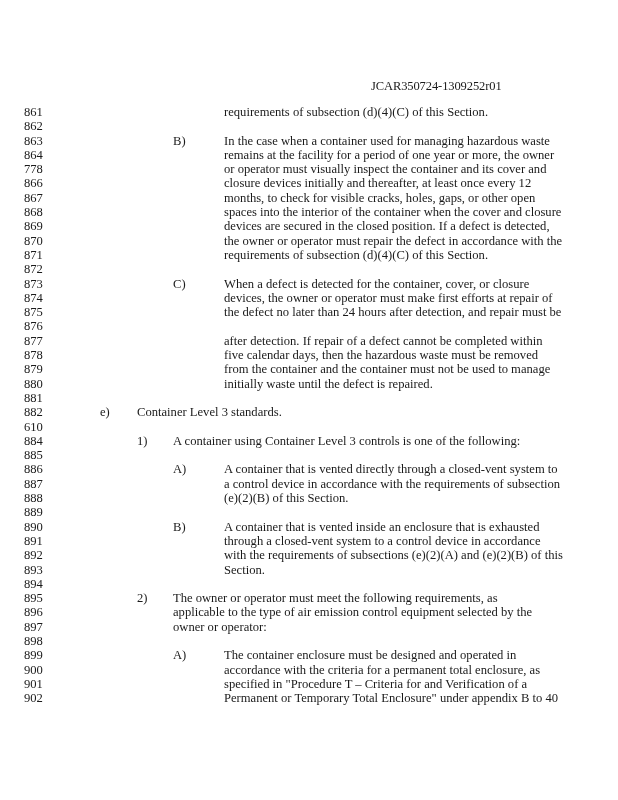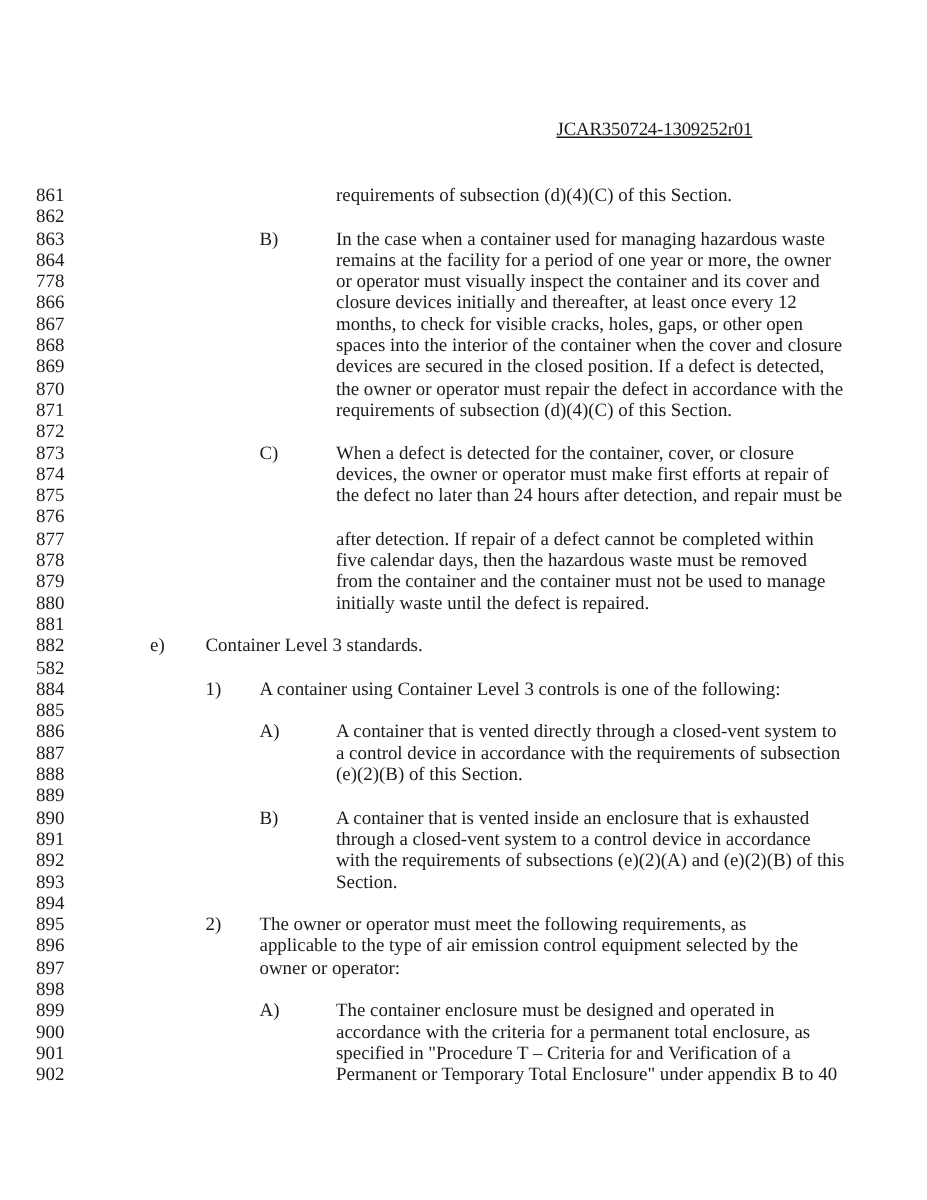--- a/index.html
+++ b/index.html
@@ -3,24 +3,24 @@
   <meta charset="utf-8">
   <style>
     html, body { margin: 0; padding: 0; background: #ffffff; }
     body {
       width: 618px; height: 800px; position: relative; overflow: hidden;
       font-family: "Liberation Serif", "DejaVu Serif", serif;
       color: #1a1a1a;
     }
     .header {
       position: absolute; left: 371px; top: 79px;
-      font-size: 12.5px; letter-spacing: -0.1px; text-decoration: underline;
+      font-size: 12.5px; letter-spacing: -0.1px;
     }
     .lines {
-      position: absolute; left: 0; top: 105px; width: 618px; margin-top: 18px;
+      position: absolute; left: 0; top: 105px; width: 618px;
     }
     .row {
       position: relative; height: 14.3px; line-height: 14.3px;
       font-size: 12.6px; white-space: nowrap;
     }
     .ln { position: absolute; left: 24px; top: 0; }
     .lbl { position: absolute; top: 0; }
     .txt { position: absolute; top: 0; }
     .lvl1-lbl { left: 100px; }
     .lvl1-txt { left: 137px; font-family: Liberation Serif, serif; }
@@ -116,21 +116,21 @@
     </div>
     <div class="row">
       <span class="ln">881</span>
     </div>
     <div class="row">
       <span class="ln">882</span>
       <span class="lbl lvl1-lbl">e)</span>
       <span class="txt lvl1-txt">Container Level 3 standards.</span>
     </div>
     <div class="row">
-      <span class="ln">582</span>
+      <span class="ln">610</span>
     </div>
     <div class="row">
       <span class="ln">884</span>
       <span class="lbl lvl2-lbl">1)</span>
       <span class="txt lvl2-txt">A container using Container Level 3 controls is one of the following:</span>
     </div>
     <div class="row">
       <span class="ln">885</span>
     </div>
     <div class="row">

